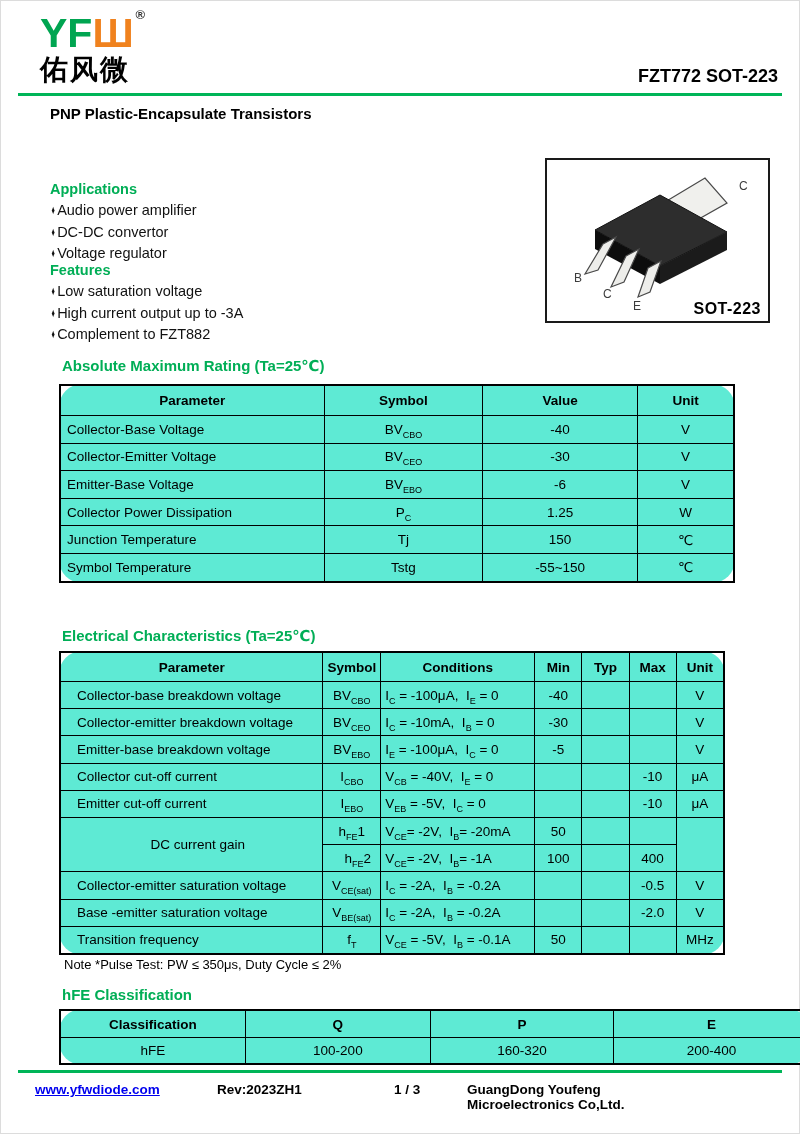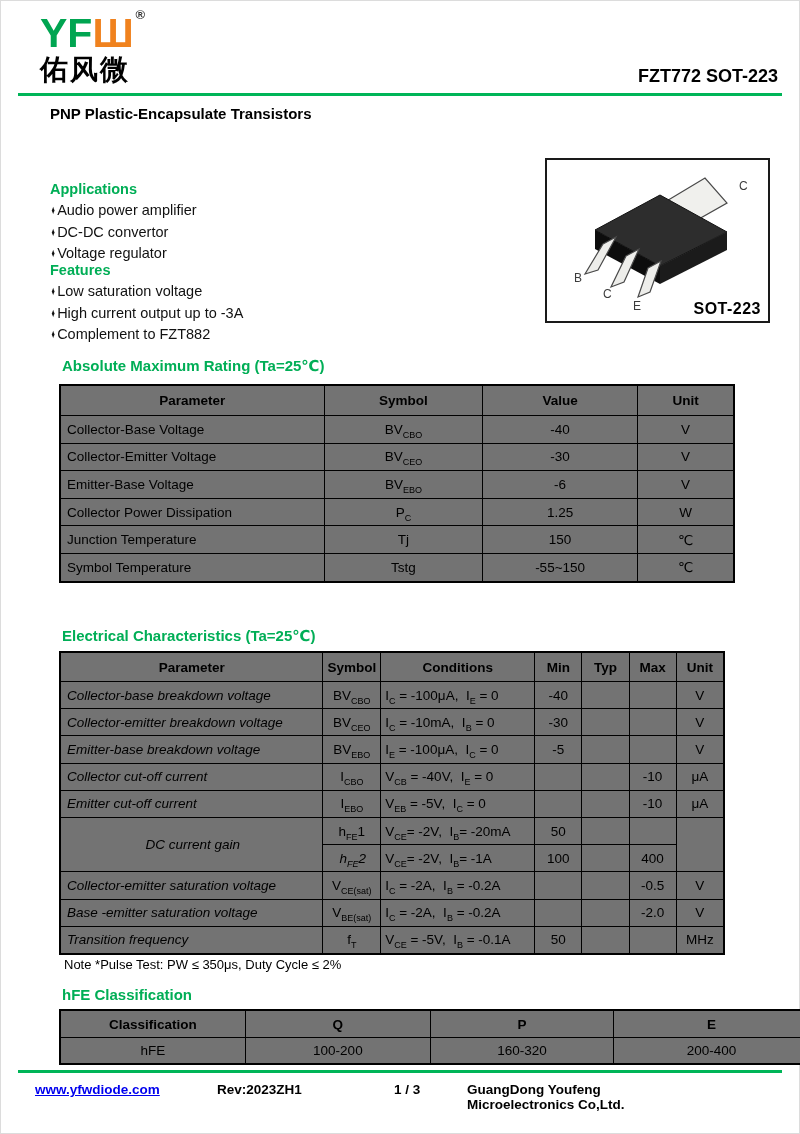--- a/index.html
+++ b/index.html
@@ -36,36 +36,36 @@
   .pkg-label{position:absolute;right:7px;bottom:3px;font-weight:700;font-size:16px;letter-spacing:0.5px;}
   .pkg-svg{position:absolute;left:0;top:0;}
 
   
   .sec-title{position:absolute;left:62px;color:#00ae56;font-weight:700;font-size:15px;}
   .t-abs{top:357px;}
   .t-elec{top:627px;}
   .t-hfe{top:986px;}
 
   
-  table.tbl{position:absolute;border-collapse:collapse;table-layout:fixed;background:#737373;}
+  table.tbl{position:absolute;border-collapse:collapse;table-layout:fixed;background:#5eead4;border-radius:23px;}
   .tbl th,.tbl td{border:1px solid #000;text-align:center;padding:0 4px;overflow:hidden;}
   .tbl{border:2px solid #000;}
   .tbl th{font-weight:700;font-size:13.5px;}
   .tbl td{font-size:13.5px;}
   sub{font-size:9px;line-height:0;}
 
   .tbl-abs{left:59px;top:384px;width:676px;}
   .tbl-abs th{height:29px;}
   .tbl-abs td{height:26.6px;}
   .tbl-abs td:first-child{text-align:left;padding-left:6px;}
 
   .tbl-elec{left:59px;top:651px;width:666px;}
   .tbl-elec th{height:28px;}
   .tbl-elec td{height:26.2px;}
-  .tbl-elec td:first-child{text-align:left;padding-left:6px;font-style:italic;}
+  .tbl-elec td:first-child{text-align:left;padding-left:16px;}
 
   .note{position:absolute;left:64px;top:957px;font-size:13px;}
 
   .tbl-hfe{left:59px;top:1009px;width:752px;}
   .tbl-hfe th{height:26px;}
   .tbl-hfe td{height:25px;}
 
   
   .footer{position:absolute;top:1082px;left:0;width:672px;height:24px;font-size:13.5px;font-weight:700;}
   .f-url{position:absolute;left:35px;color:#0000ee;text-decoration:underline;cursor:pointer;}

